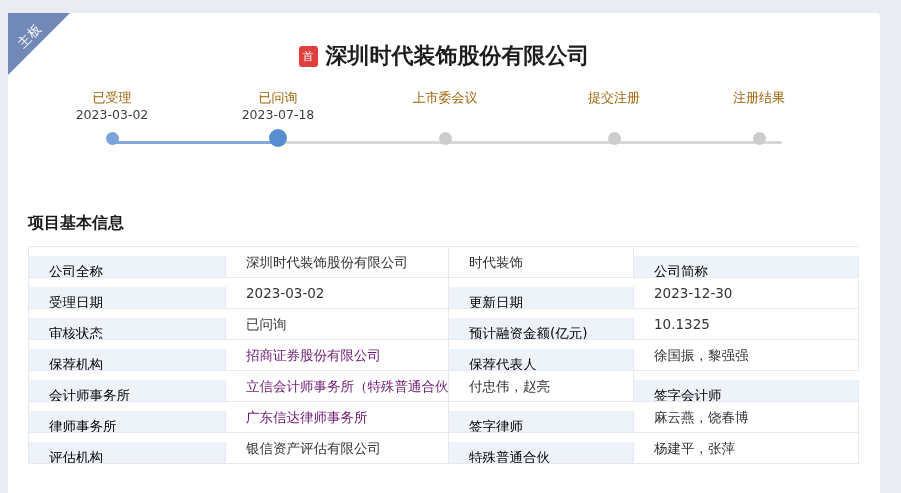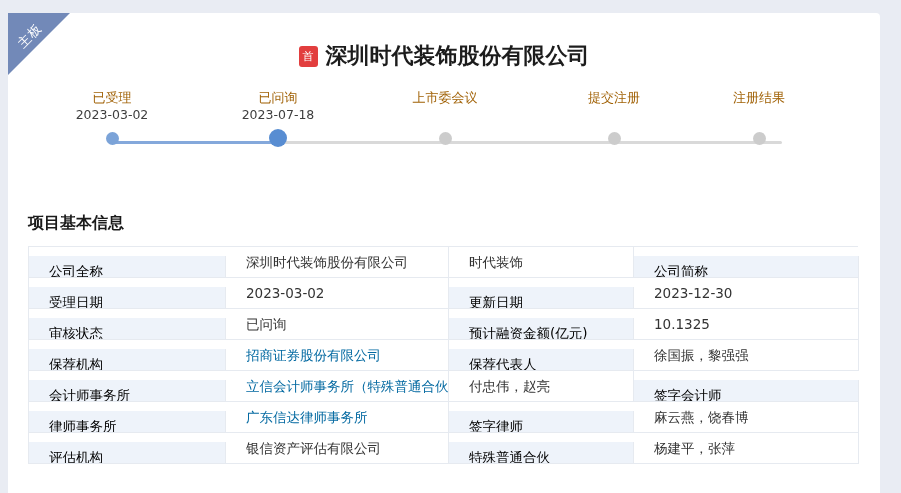--- a/index.html
+++ b/index.html
@@ -58,21 +58,21 @@
     grid-auto-rows:31px;
     border-top:1px solid #e6eaf0; border-left:1px solid #e6eaf0;
     font-size:13.5px;
   }
   .cell {
     line-height:30px; padding:0 8px 0 20px; white-space:nowrap; overflow:hidden;
     border-bottom:1px solid #e6eaf0; border-right:1px solid #e6eaf0;
     color:#333;
   }
   .cell.label { background:#eef3fa; color:#000000;margin-top:9px; }
-  .cell.value.link { color:#0369a1; cursor:pointer; }
+  .cell.value.link { color:#701a75; cursor:pointer; }
 </style>
 </head>
 <body>
 
 <div class="card">
 
   <div class="ribbon"></div>
   <span class="ribbon-text">主板</span>
 
   <div class="title-row">

